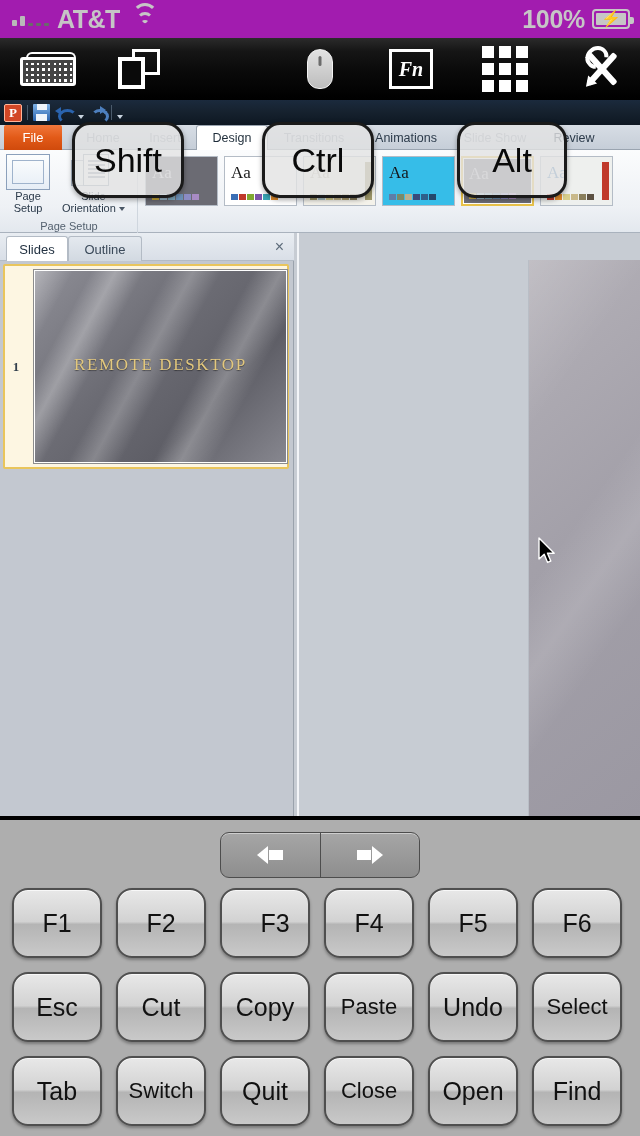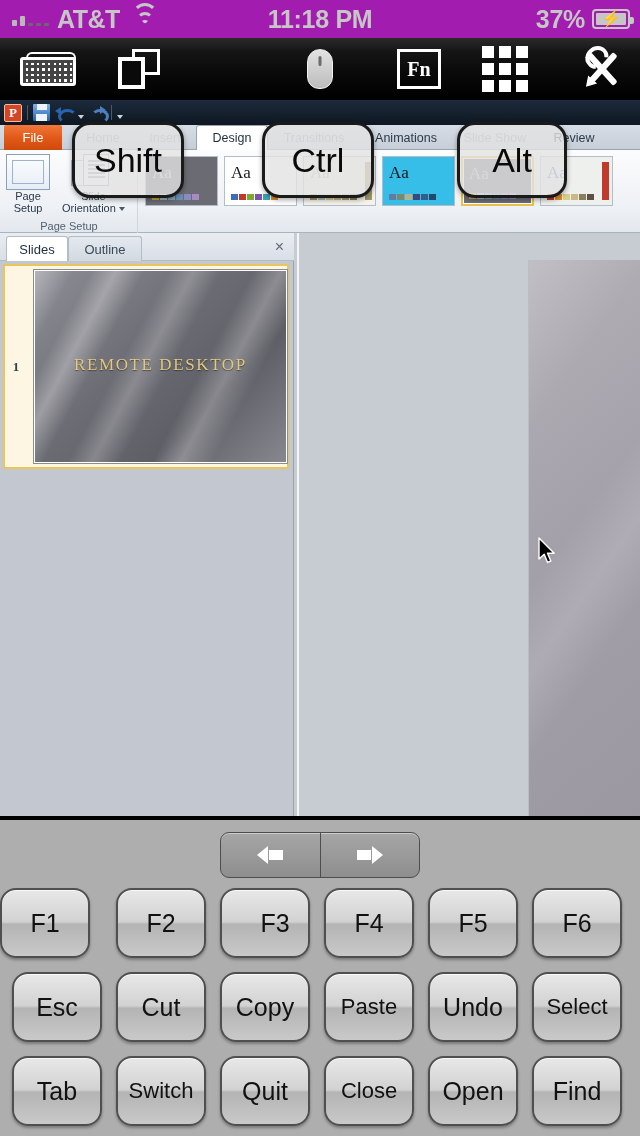--- a/index.html
+++ b/index.html
@@ -301,23 +301,22 @@
           <i></i>
           <i></i>
       </span>
       <span class="carrier">AT&amp;T</span>
       <span class="wifi">
         <span></span>
           <span></span>
           <span></span>
       </span>
     </div>
-    <div class="sb-center">11:18 PM</div>
     <div class="sb-right">
-      <span class="batpct">37%</span>
+      <span class="batpct">100%</span>
       <span class="battery">
         <i></i>
           <span class="bolt">⚡</span>
       </span>
     </div>
   </div>
 
   <div class="apptoolbar">
     <div class="tb-ic" style="left:12px;width:74px;">
       <span class="kbd-ic">
@@ -331,21 +330,21 @@
           <span class="back"></span>
           <span class="front"></span>
           <span class="frontin"></span>
         </span>
     </div>
     <div class="tb-ic" style="left:306px;width:28px;">
       <span class="mouse-ic">
           <span class="wheel"></span>
         </span>
     </div>
-    <div class="tb-ic" style="left:396px;width:46px;">
+    <div class="tb-ic" style="left:388px;width:46px;font-style:italic;">
       <span class="fn-ic">Fn</span>
     </div>
     <div class="tb-ic" style="left:480px;width:50px;">
       <span class="grid-ic">
           <i></i>
           <i></i>
           <i></i>
           <i></i>
           <i></i>
           <i></i>
@@ -515,21 +514,21 @@
           </span>
       </div>
       <div class="navbtn">
         <span class="arr right">
             <i></i>
           </span>
       </div>
     </div>
     <div id="keys-host">
         <div class="keyrow" style="top: 68px;">
-          <div class="key" style="left: 0;">F1</div>
+          <div class="key" style="left: 12px;">F1</div>
           <div class="key" style="left: 116px;">F2</div>
           <div class="key" style="left: 220px; padding-left: 20px;">F3</div>
           <div class="key" style="left: 324px;">F4</div>
           <div class="key" style="left: 428px;">F5</div>
           <div class="key" style="left: 532px;">F6</div>
         </div>
         <div class="keyrow" style="top: 152px;">
           <div class="key" style="left: 12px;">Esc</div>
           <div class="key" style="left: 116px;">Cut</div>
           <div class="key" style="left: 220px;">Copy</div>

